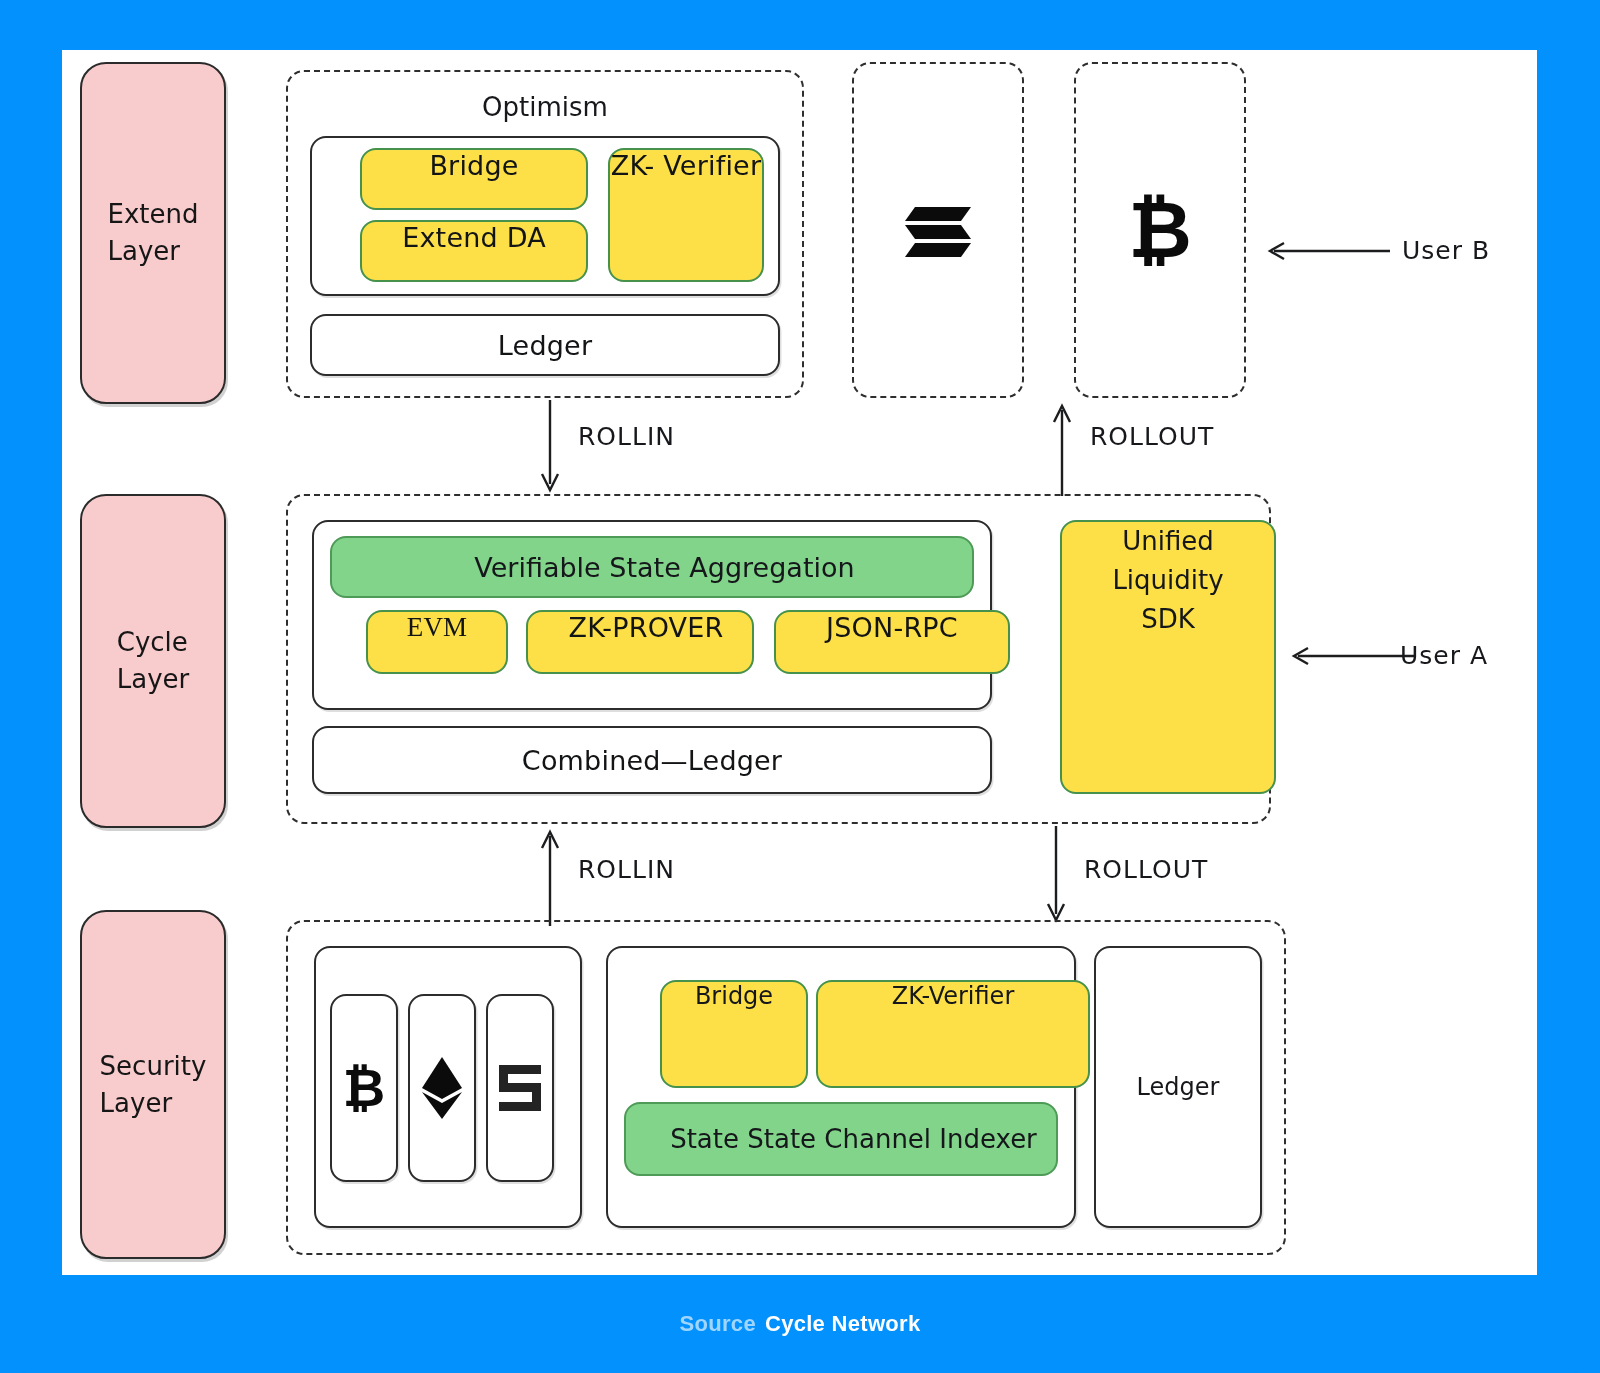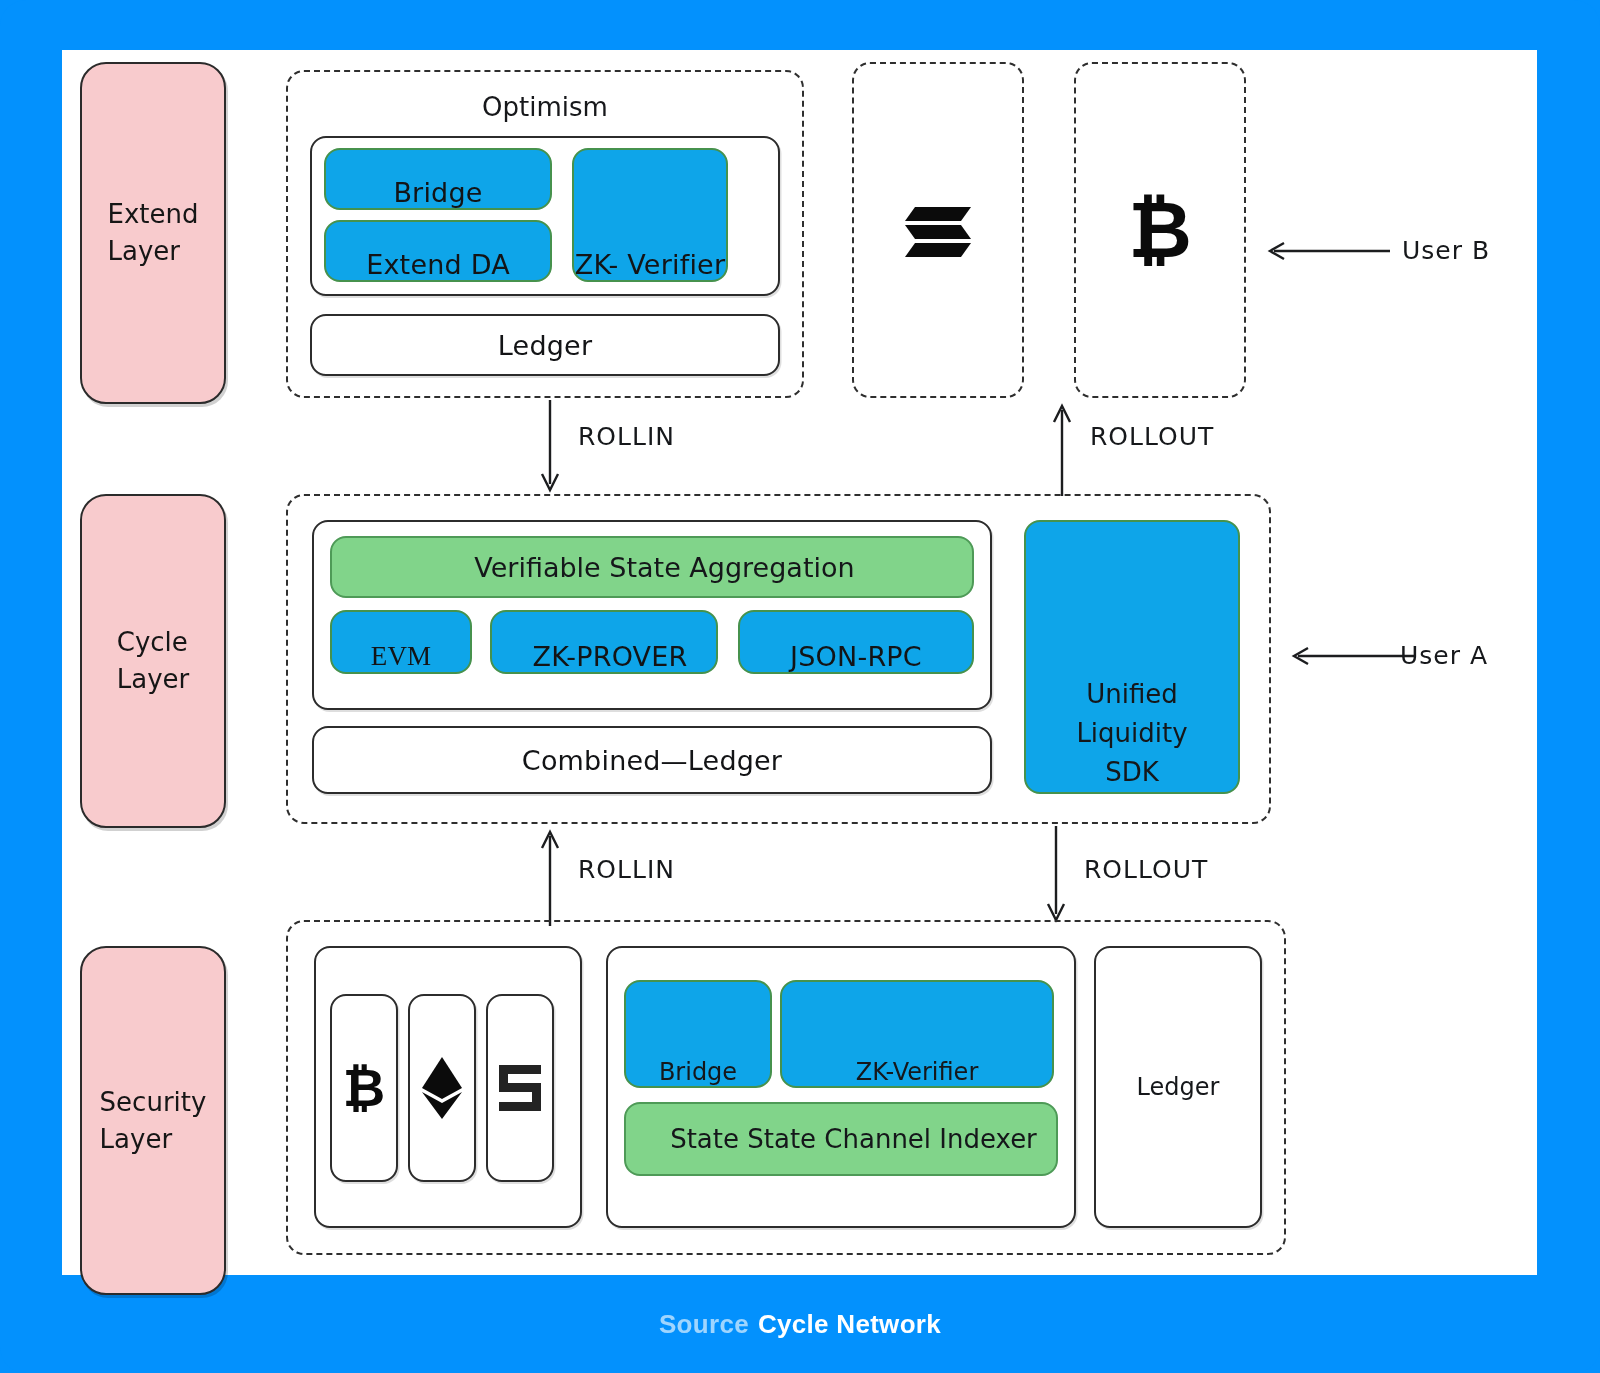--- a/index.html
+++ b/index.html
@@ -14,21 +14,21 @@
     background:#0391fd;border-radius:26px;box-sizing:border-box;
   }
   .canvas{
     position:absolute;left:62px;top:50px;width:1475px;height:1225px;
     background:#ffffff;
   }
   .footer{
     position:absolute;left:0;top:1275px;width:1600px;height:98px;
     display:flex;align-items:center;justify-content:center;
     font-family:"Liberation Sans", sans-serif;
-    font-weight:bold;font-size:26px;letter-spacing:.3px;
+    font-weight:bold;font-size:22px;letter-spacing:.3px;
   }
   .footer .src{color:rgba(255,255,255,.62);margin-right:9px;}
   .footer .brand{color:#ffffff;}
 
   
   .hand{font-family:"DejaVu Sans", sans-serif;color:#15171a;}
   .pinkbox{
     position:absolute;background:#f8cbcd;border:2.5px solid #2b2b2b;
     border-radius:26px;display:flex;align-items:center;justify-content:center;
     text-align:left;line-height:1.42;font-size:26px;color:#161616;
@@ -39,22 +39,22 @@
     background:transparent;box-sizing:border-box;
   }
   .solidbox{
     position:absolute;border:2.2px solid #2c2c2c;border-radius:16px;
     background:#fff;box-sizing:border-box;
     display:flex;align-items:center;justify-content:center;text-align:center;
     box-shadow:1.5px 2px 0 rgba(0,0,0,.13);
   }
   .greenbox{
     position:absolute;border:2.2px solid #46924d;border-radius:16px;
-    background:#0ea5e9;box-sizing:border-box;
-    display:flex;align-items:flex-end;justify-content:center;text-align:center;
+    background:#fde047;box-sizing:border-box;
+    display:flex;align-items:flex-start;justify-content:center;text-align:center;margin-left:36px;
   }
   .greenfill{
     position:absolute;border:2.2px solid #4e9a57;border-radius:16px;
     background:#81d48a;box-sizing:border-box;
     display:flex;align-items:center;justify-content:center;text-align:center;padding-left:25px;
   }
   .lbl{font-size:27px;color:#131416;letter-spacing:.2px;}
   .lbl-sm{font-size:24px;}
   .grouptitle{
     position:absolute;font-size:26px;color:#17181b;text-align:center;
@@ -82,21 +82,21 @@
       </div>
     </div>
 
     <div class="pinkbox hand" style="left:18px;top:444px;width:142px;height:330px;">
       <div>
         <div>Cycle</div>
         <div>Layer</div>
       </div>
     </div>
 
-    <div class="pinkbox hand" style="left:18px;top:860px;width:142px;height:345px;margin-top:36px;">
+    <div class="pinkbox hand" style="left:18px;top:860px;width:142px;height:345px;">
       <div>
         <div>Security</div>
         <div>Layer</div>
       </div>
     </div>
 
     <div class="dashgroup" style="left:224px;top:20px;width:518px;height:328px;">
     </div>
     <div class="grouptitle hand" style="left:224px;top:42px;width:518px;">Optimism</div>
 

